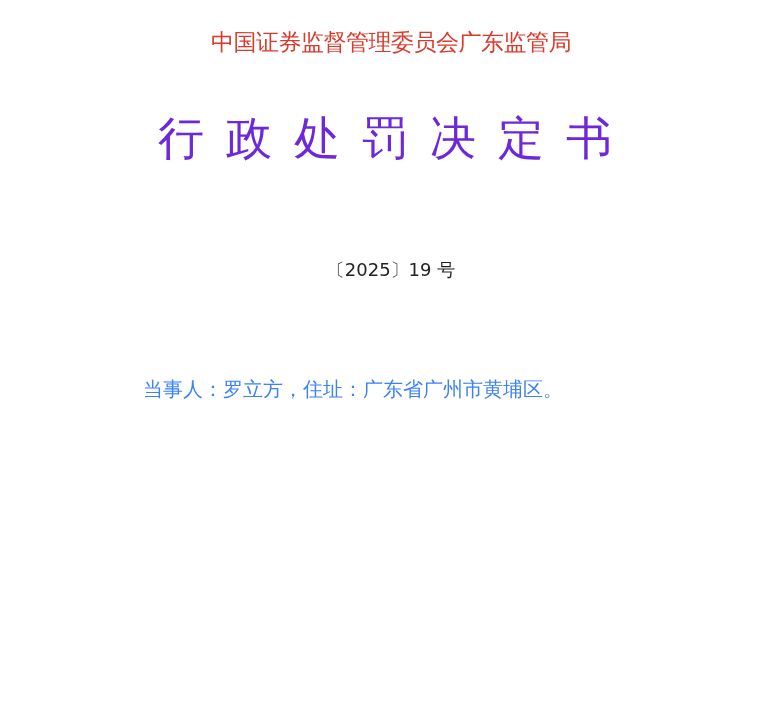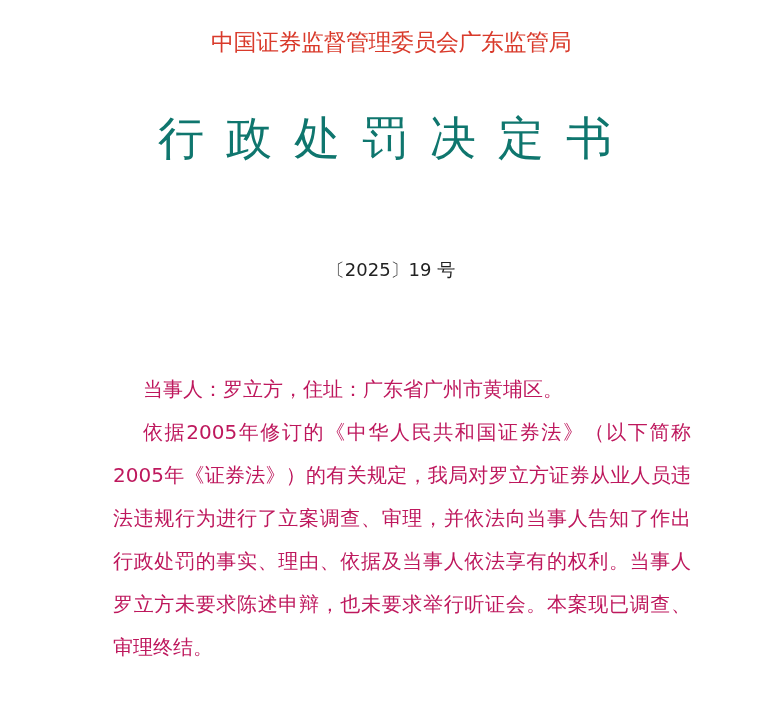--- a/index.html
+++ b/index.html
@@ -1,30 +1,29 @@
 <!DOCTYPE html>
 <html><head>
 <meta charset="utf-8">
 <style>
   html, body { margin: 0; padding: 0; background: #ffffff; }
   body { width: 782px; height: 720px; position: relative; overflow: hidden;
          font-family: "DejaVu Sans", "Liberation Sans", sans-serif; }
   .org { position: absolute; left: 0; top: 20px; width: 782px; text-align: center;
          color: #d93a2b; font-size: 23px; line-height: 44px; letter-spacing: -0.5px; }
   .doctitle { position: absolute; left: 0; top: 106px; width: 782px; text-align: center;
-         color: #0f766e; font-size: 46px; line-height: 64px; letter-spacing: 22px; padding-left: 10px; box-sizing: border-box; }
+         color: #6d28d9; font-size: 46px; line-height: 64px; letter-spacing: 22px; padding-left: 10px; box-sizing: border-box; }
   .docnum { position: absolute; left: 0; top: 255px; width: 782px; text-align: center;
          color: #222; font-size: 18px; line-height: 30px; }
   .body { position: absolute; left: 113px; top: 368px; width: 578px;
-          color: #be185d; font-size: 20px; line-height: 43px; text-align: justify; }
+          color: #3b82f6; font-size: 20px; line-height: 43px; text-align: justify; }
   .para { margin: 0; text-indent: 30px; }
 </style>
 </head>
 <body>
 
 <div class="org">中国证券监督管理委员会广东监管局</div>
 <div class="doctitle">行政处罚决定书</div>
 <div class="docnum">〔2025〕19 号</div>
 
 <div class="body">
   <p class="para">当事人：罗立方，住址：广东省广州市黄埔区。</p>
-  <p class="para">依据2005年修订的《中华人民共和国证券法》（以下简称2005年《证券法》）的有关规定，我局对罗立方证券从业人员违法违规行为进行了立案调查、审理，并依法向当事人告知了作出行政处罚的事实、理由、依据及当事人依法享有的权利。当事人罗立方未要求陈述申辩，也未要求举行听证会。本案现已调查、审理终结。</p>
 </div>
 
 </body></html>

